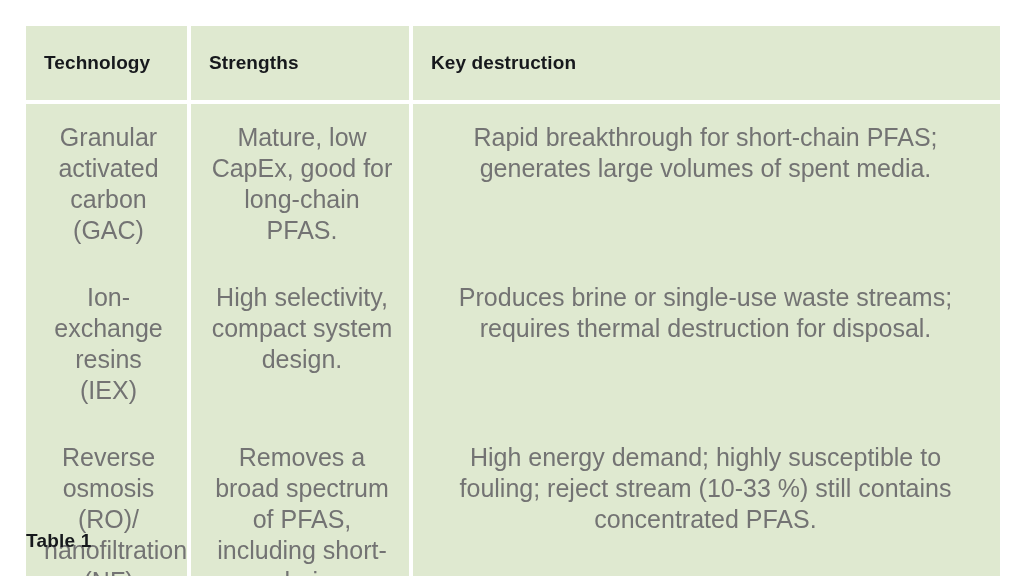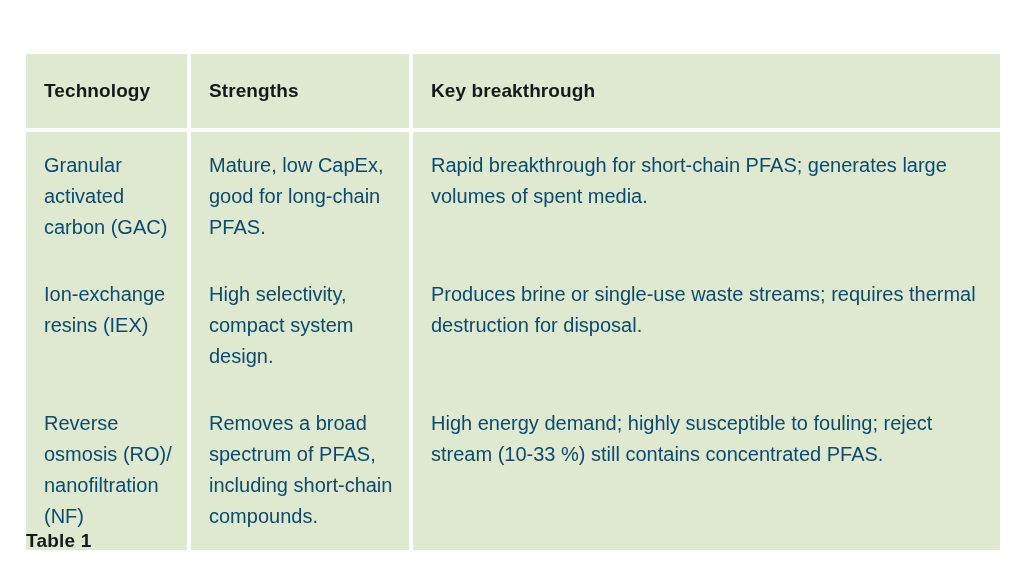--- a/index.html
+++ b/index.html
@@ -24,21 +24,20 @@
     box-sizing: border-box;
   }
 
   
   .table-wrap {
     position: absolute;
     left: 26px;
     top: 26px;
     width: 974px;
     height: 492px;
-    margin-top: 28px;
   }
 
   table.data-table {
     width: 974px;
     height: 492px;
     border-collapse: collapse;
     table-layout: fixed;
     background: #ffffff;
   }
 
@@ -59,25 +58,25 @@
     border-bottom: 4px solid #ffffff;
     letter-spacing: 0.1px;
     box-sizing: border-box;
   }
   thead th:last-child {
     border-right: none;
   }
 
   tbody td {
     background: #dfe9d0;
-    color: #0c4a6e;
-    font-size: 20px;
+    color: #737373;
+    font-size: 25px;
     font-weight: normal;
     line-height: 31px;
-    text-align: left;
+    text-align: center;
     vertical-align: top;
     padding: 18px 14px 18px 18px;
     border-right: 4px solid #ffffff;
     box-sizing: border-box;
   }
   tbody td:last-child {
     border-right: none;
     padding-right: 20px;
   }
 
@@ -111,21 +110,21 @@
       <colgroup>
         <col class="col-tech">
         <col class="col-strength">
         <col class="col-limit">
       </colgroup>
 
       <thead>
         <tr>
           <th>Technology</th>
           <th>Strengths</th>
-          <th>Key breakthrough</th>
+          <th>Key destruction</th>
         </tr>
       </thead>
 
       <tbody>
         <tr class="row-gac">
           <td>
             <span class="cell-text">Granular activated carbon (GAC)</span>
           </td>
           <td>
             <span class="cell-text">Mature, low CapEx, good for long-chain PFAS.</span>

